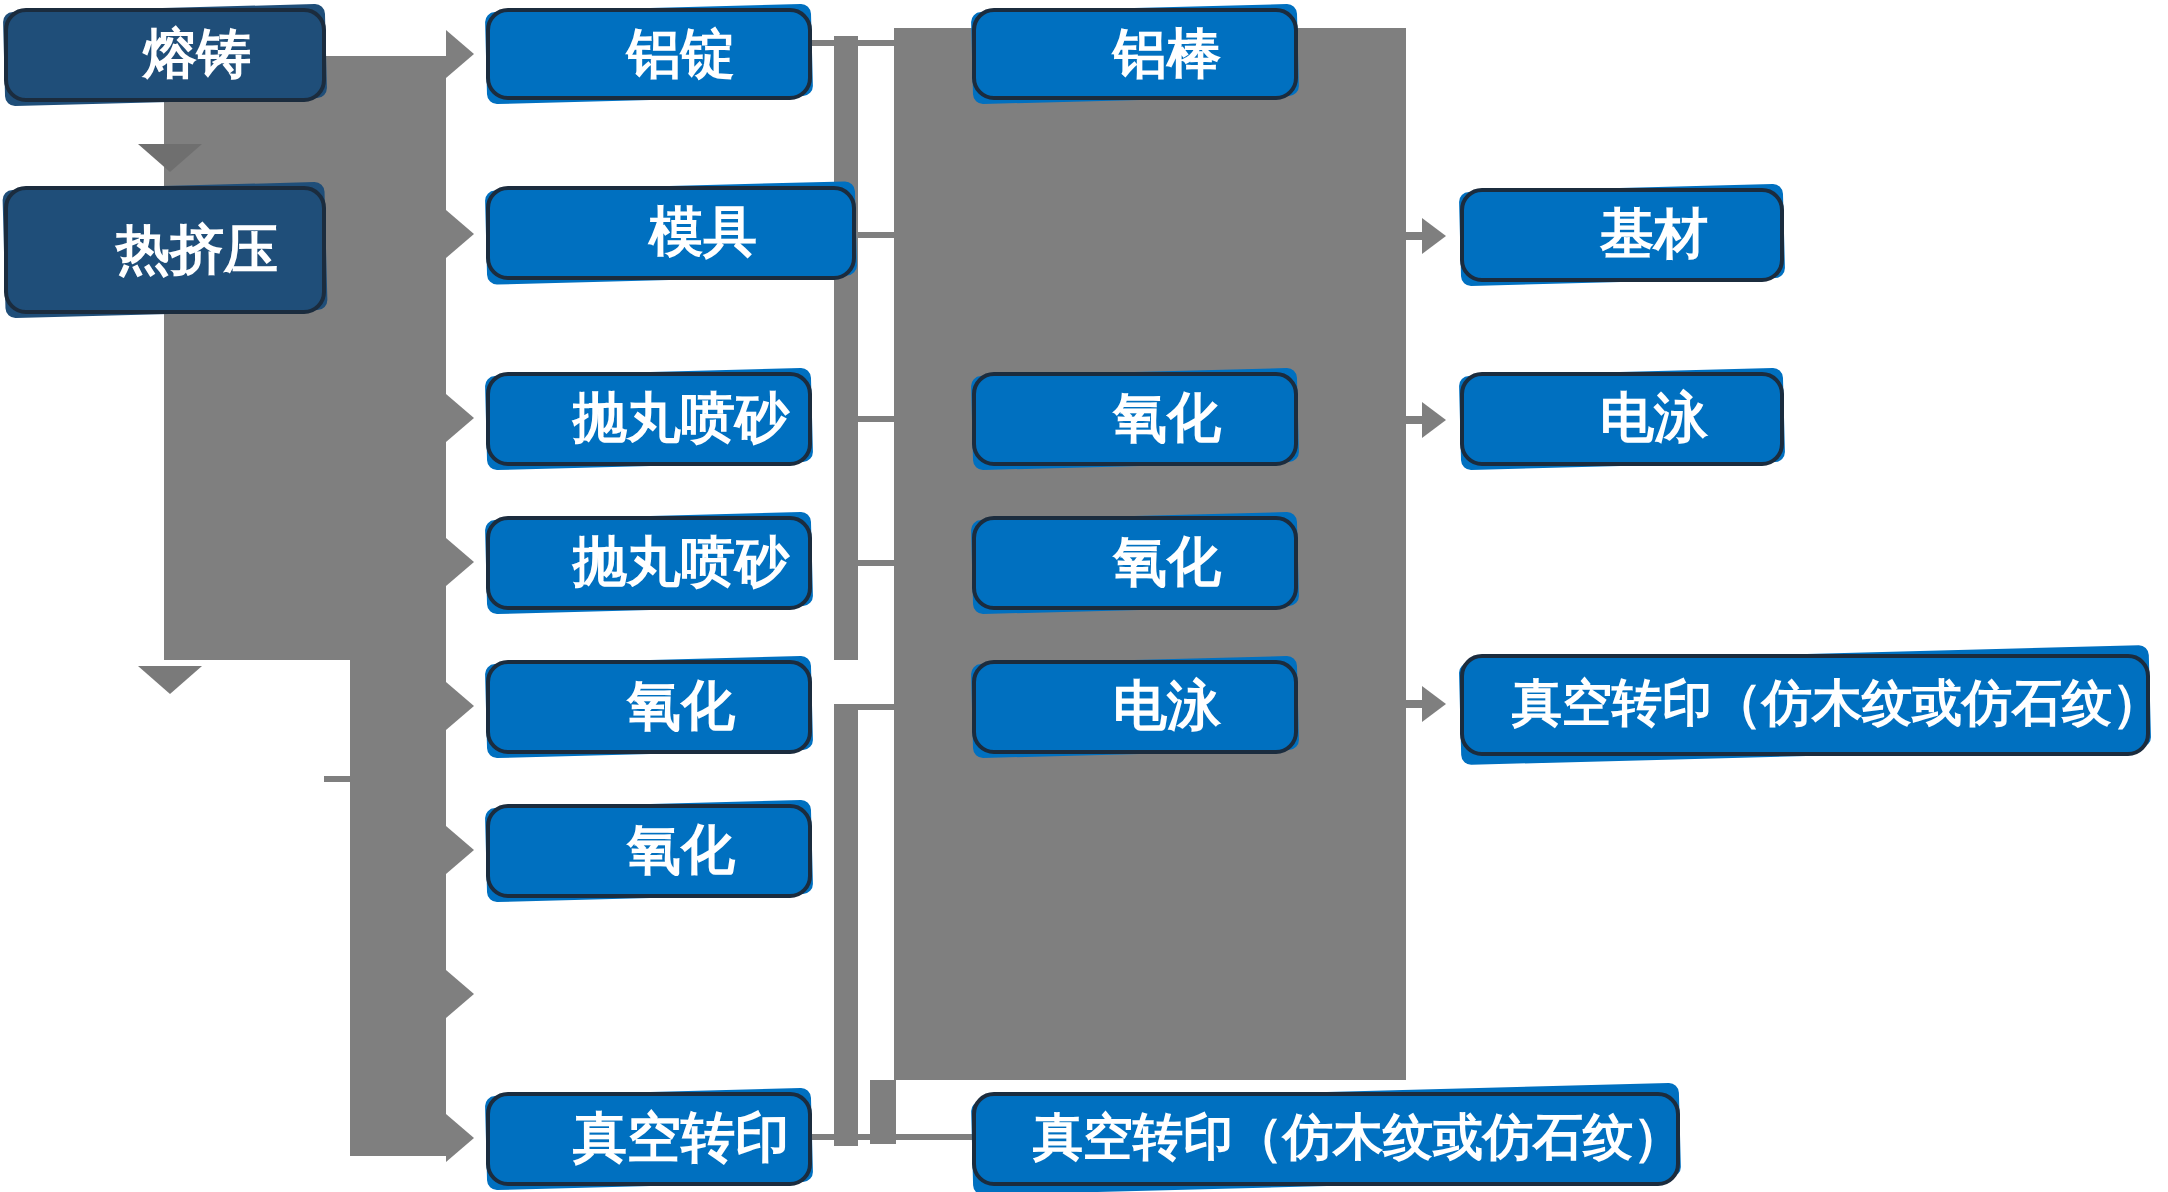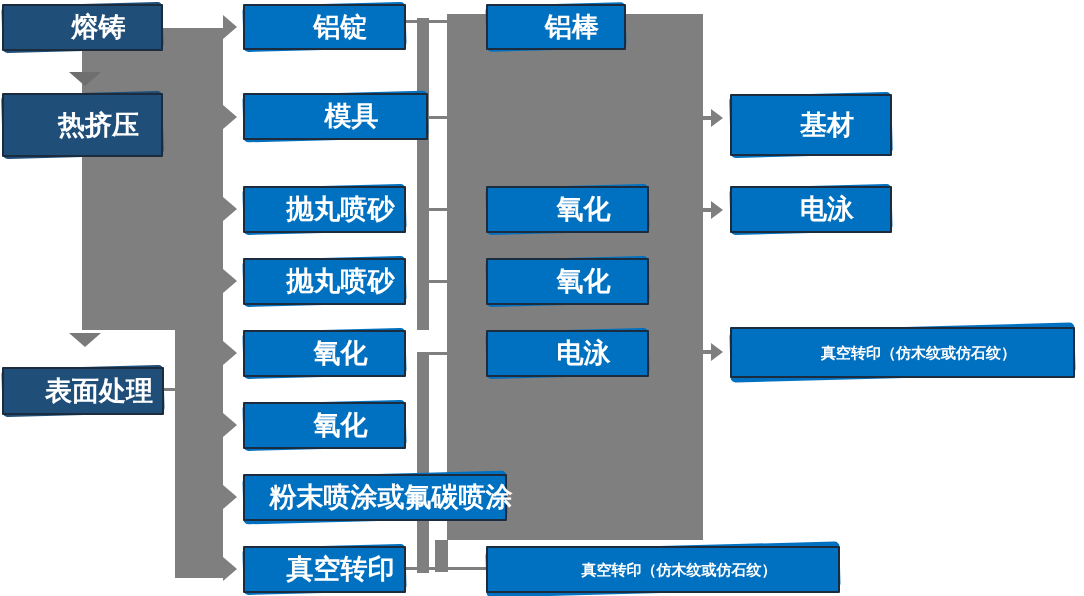--- a/index.html
+++ b/index.html
@@ -11,30 +11,30 @@
     overflow:hidden;
     font-family:"Liberation Sans","DejaVu Sans",sans-serif;
   }
   
   .node{position:absolute;z-index:3;}
   .node .echo{
     position:absolute;inset:0;border-radius:5px;
     transform:rotate(-1.5deg);
   }
   .node .face{
-    position:absolute;inset:0;border-radius:1px;
+    position:absolute;inset:0;border-radius:11px;
     border:2px solid #1b2c3e;box-sizing:border-box;
     display:flex;align-items:center;justify-content:center;
     color:#ffffff;font-weight:700;font-size:27px;line-height:1;
     white-space:nowrap;
     padding-left:32px;
   }
   .node.blue .echo,.node.blue .face{background:#0070C0;}
   .node.dark .echo,.node.dark .face{background:#1F4E79;}
-  .node.smalltext .face{font-size:15px;}
+  .node.smalltext .face{font-size:25px;}
   
   .gray{position:absolute;background:#7F7F7F;z-index:1;}
   .z2{z-index:2;}
   .arr-r{position:absolute;width:0;height:0;z-index:2;
     border-top:12px solid transparent;border-bottom:12px solid transparent;
     border-left:14px solid #7F7F7F;}
   .arr-d{position:absolute;width:0;height:0;z-index:2;
     border-left:16px solid transparent;border-right:16px solid transparent;
     border-top:14px solid #6F6F6F;}
   .arr-s-head{position:absolute;width:0;height:0;z-index:2;
@@ -81,24 +81,20 @@
   <div class="arr-s-head" style="left:711px;top:343px"></div>
 
   <div class="node dark" style="left:2px;top:4px;width:161px;height:47px">
     <i class="echo"></i>
     <span class="face">熔铸</span>
   </div>
   <div class="node dark" style="left:2px;top:93px;width:161px;height:64px">
     <i class="echo"></i>
     <span class="face">热挤压</span>
   </div>
-  <div class="node dark" style="left:2px;top:367px;width:162px;height:48px">
-    <i class="echo"></i>
-    <span class="face">表面处理</span>
-  </div>
 
   <div class="node blue" style="left:243px;top:4px;width:163px;height:46px">
     <i class="echo"></i>
     <span class="face">铝锭</span>
   </div>
   <div class="node blue" style="left:243px;top:93px;width:185px;height:47px">
     <i class="echo"></i>
     <span class="face">模具</span>
   </div>
   <div class="node blue" style="left:243px;top:186px;width:163px;height:47px">
@@ -110,51 +106,47 @@
     <span class="face">抛丸喷砂</span>
   </div>
   <div class="node blue" style="left:243px;top:330px;width:163px;height:47px">
     <i class="echo"></i>
     <span class="face">氧化</span>
   </div>
   <div class="node blue" style="left:243px;top:402px;width:163px;height:47px">
     <i class="echo"></i>
     <span class="face">氧化</span>
   </div>
-  <div class="node blue" style="left:243px;top:474px;width:264px;height:47px">
-    <i class="echo"></i>
-    <span class="face">粉末喷涂或氟碳喷涂</span>
-  </div>
   <div class="node blue" style="left:243px;top:546px;width:163px;height:47px">
     <i class="echo"></i>
     <span class="face">真空转印</span>
   </div>
 
-  <div class="node blue" style="left:486px;top:4px;width:140px;height:46px">
+  <div class="node blue" style="left:486px;top:4px;width:163px;height:46px">
     <i class="echo"></i>
     <span class="face">铝棒</span>
   </div>
   <div class="node blue" style="left:486px;top:186px;width:163px;height:47px">
     <i class="echo"></i>
     <span class="face">氧化</span>
   </div>
   <div class="node blue" style="left:486px;top:258px;width:163px;height:47px">
     <i class="echo"></i>
     <span class="face">氧化</span>
   </div>
   <div class="node blue" style="left:486px;top:330px;width:163px;height:47px">
     <i class="echo"></i>
     <span class="face">电泳</span>
   </div>
   <div class="node blue smalltext" style="left:486px;top:546px;width:354px;height:47px">
     <i class="echo"></i>
     <span class="face">真空转印（仿木纹或仿石纹）</span>
   </div>
 
-  <div class="node blue" style="left:730px;top:94px;width:162px;height:62px">
+  <div class="node blue" style="left:730px;top:94px;width:162px;height:47px">
     <i class="echo"></i>
     <span class="face">基材</span>
   </div>
   <div class="node blue" style="left:730px;top:186px;width:162px;height:47px">
     <i class="echo"></i>
     <span class="face">电泳</span>
   </div>
   <div class="node blue smalltext" style="left:730px;top:327px;width:345px;height:51px">
     <i class="echo"></i>
     <span class="face">真空转印（仿木纹或仿石纹）</span>

